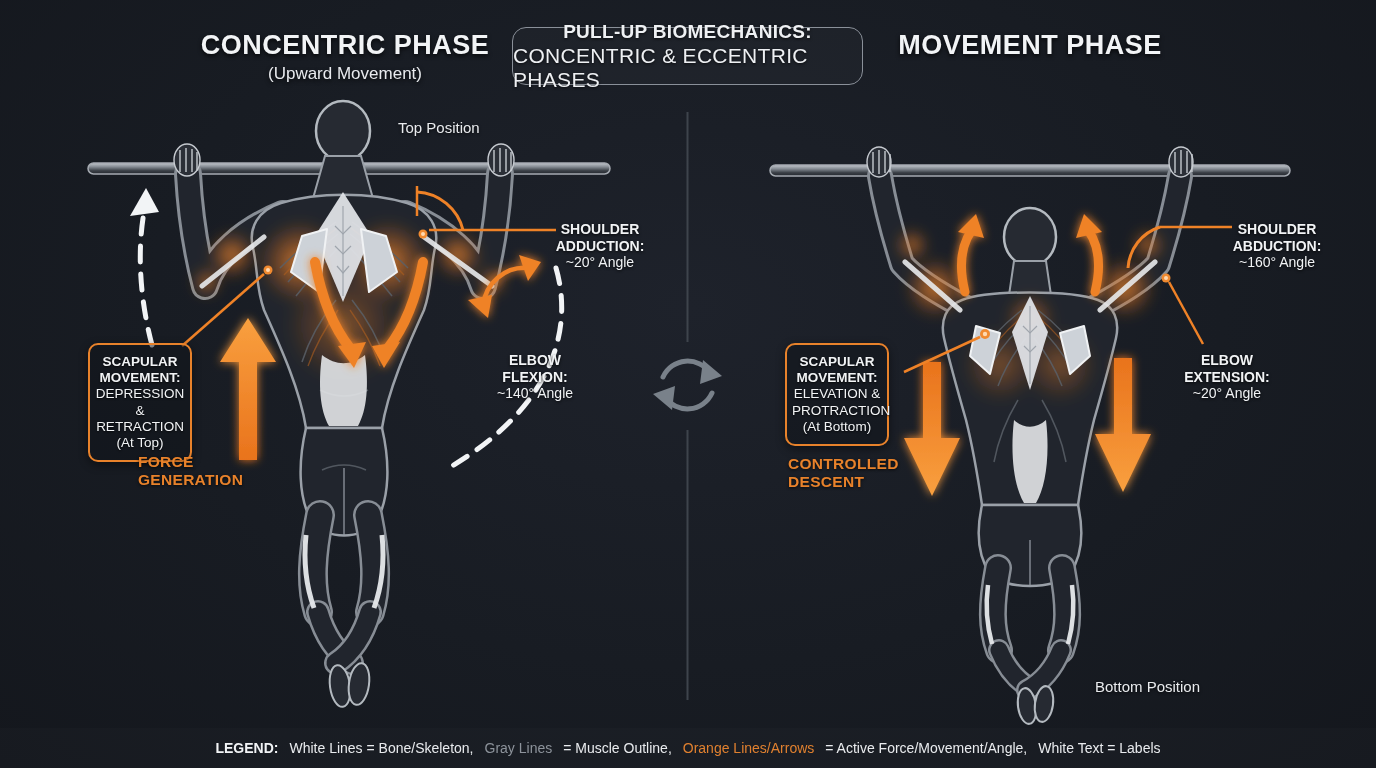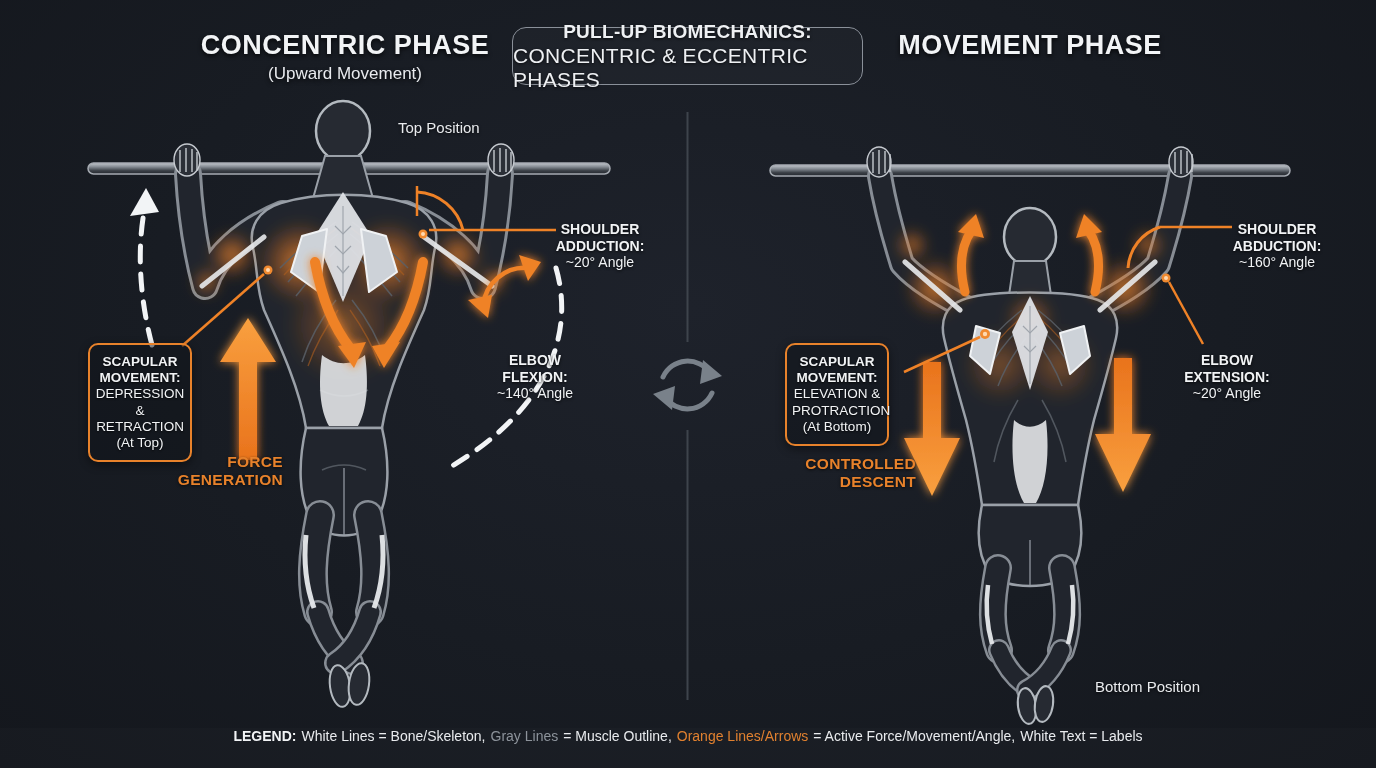--- a/index.html
+++ b/index.html
@@ -32,30 +32,30 @@
     border:2px solid #e8822b; border-radius:10px;
     background:rgba(16,19,25,.50);
     padding:9px 5px; text-align:center;
     font-size:13.5px; line-height:1.2; color:#f1f3f5;
     text-shadow:0 1px 2px rgba(0,0,0,.8);
     box-shadow:0 3px 10px rgba(0,0,0,.45);
   }
   .callout .bt { font-weight:bold; }
 
   .force-lbl {
-    position:absolute; text-align:right; color:#e8822b; font-weight:bold;
+    position:absolute; text-align:left; color:#e8822b; font-weight:bold;
     font-size:15.5px; line-height:1.15; letter-spacing:.3px;
     text-shadow:0 1px 3px rgba(0,0,0,.7);
   }
   .angle-lbl { position:absolute; width:130px; text-align:center; font-size:14px; line-height:1.18; color:#f1f3f5; text-shadow:0 1px 3px rgba(0,0,0,.8); }
   .angle-lbl .b { font-weight:bold; }
 
   .legend {
     position:absolute; left:0; bottom:0; width:100%; height:40px;
-    display:flex; justify-content:center; gap:5px;
+    display:flex; justify-content:center; align-items:center; gap:11px;
     font-size:14px; background:rgba(255,255,255,0.015);
   }
   .legend span { white-space:nowrap; }
   .lg-label { color:#f2f4f6; font-weight:bold; }
   .lg-white { color:#e9ebee; }
   .lg-gray  { color:#8d939b; }
   .lg-orange{ color:#e0802f; }
 </style>
 </head>
 <body>

